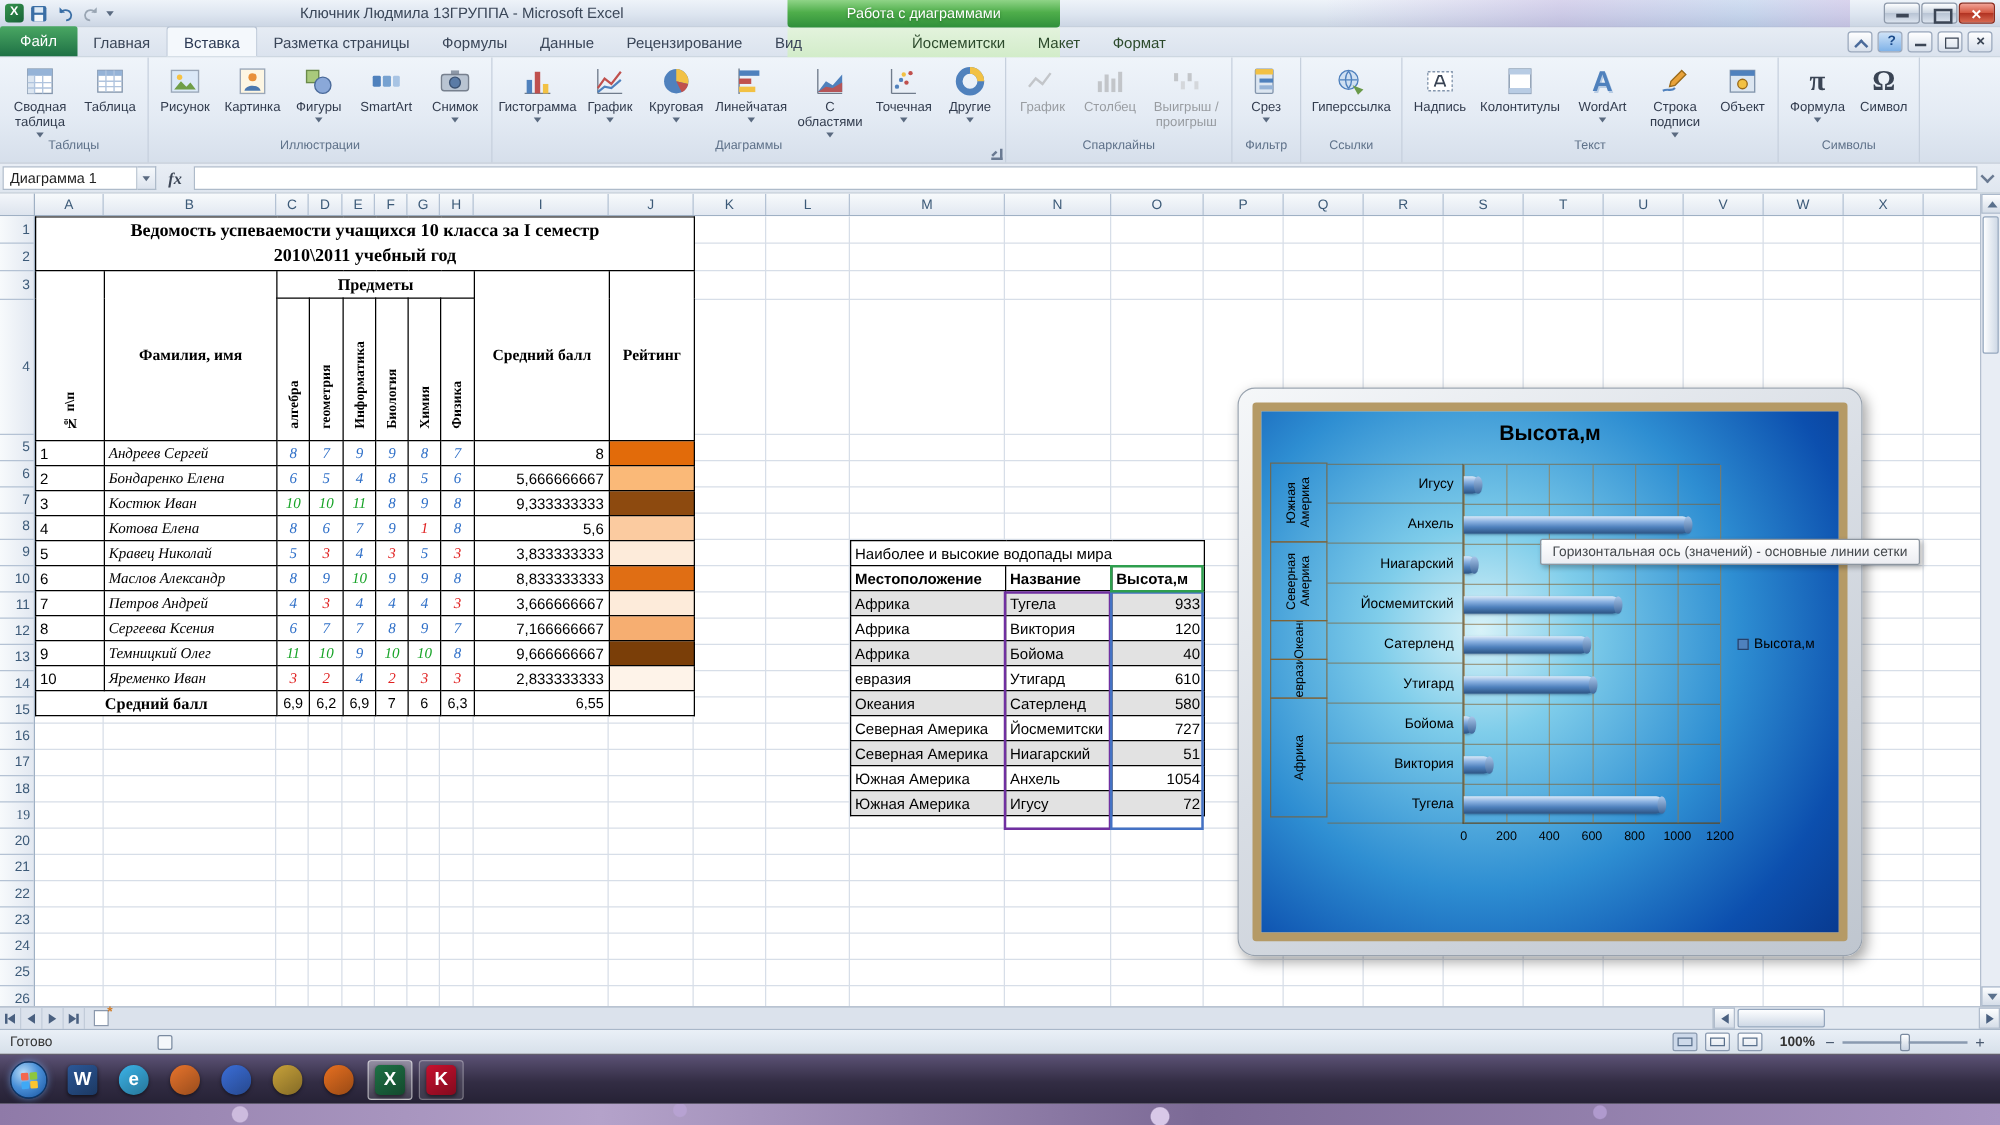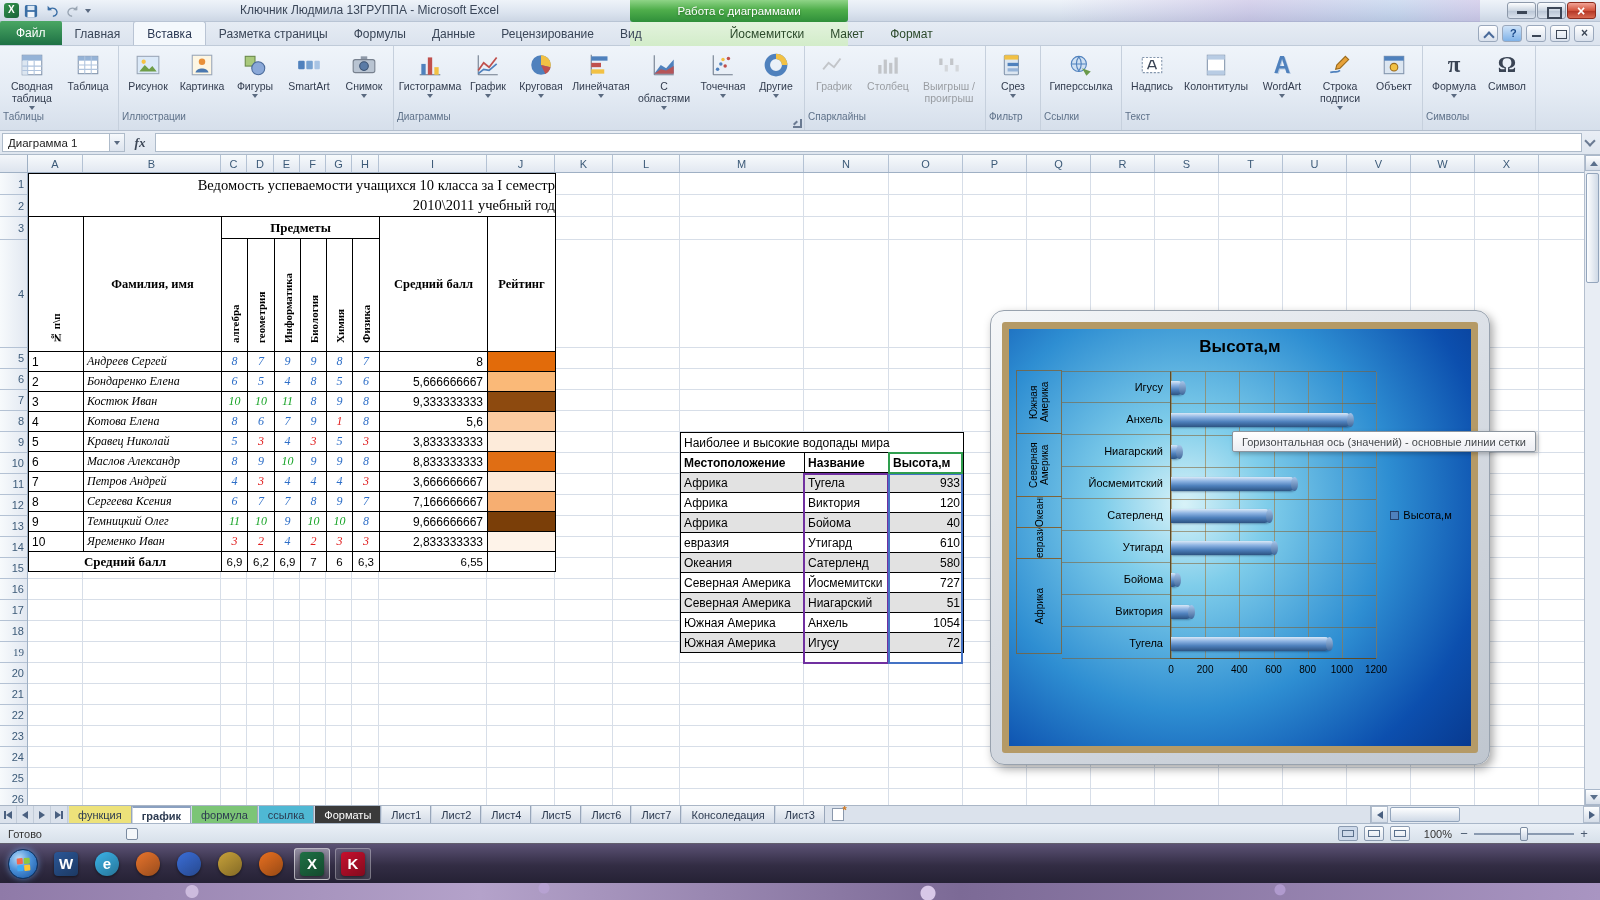--- a/index.html
+++ b/index.html
@@ -46,21 +46,21 @@
 .rr.help::after{content:"?";position:absolute;left:7px;top:1px;color:#1a4a8a;font-weight:bold;font-size:11px;}
 .rr.mini::after{content:"";position:absolute;left:5px;bottom:4px;width:9px;height:2px;background:#3c4656;}
 .rr.maxi::after{content:"";position:absolute;left:5px;top:4px;width:9px;height:7px;border:1.5px solid #3c4656;}
 .rr.xx::after{content:"×";position:absolute;left:6px;top:0;color:#3c4656;font-size:12px;font-weight:bold;}
 
 
 .ribbon{position:absolute;left:0;top:46px;width:1600px;height:85px;display:flex;
   background:linear-gradient(180deg,#eff4fa 0%,#e4ebf4 55%,#d6dfeb 100%);border-bottom:1px solid #b4bfce;}
 .rgroup{display:flex;flex-direction:column;border-right:1px solid #c6d0dd;padding:2px 3px 0 3px;position:relative;}
 .rbtns{flex:1;display:flex;align-items:stretch;}
-.rgl{height:15px;font-size:10px;color:#5e7189;padding-bottom:19px;}
+.rgl{height:15px;font-size:10px;color:#5e7189;text-align:center;padding-bottom:19px;}
 .rbtn{display:flex;flex-direction:column;align-items:center;justify-content:flex-start;
   padding:3px 3px 1px 3px;border-radius:3px;text-align:center;cursor:default;}
 .rlbl{font-size:10.5px;color:#323c4e;line-height:1.15;white-space:normal;}
 .dn{width:0;height:0;border-left:3px solid transparent;border-right:3px solid transparent;border-top:4px solid #5a6a80;margin-top:2px;}
 .ric{width:30px;height:28px;display:flex;align-items:center;justify-content:center;margin-bottom:1px;}
 .ric svg{display:block;}
 .glyph{font-family:"Liberation Serif","DejaVu Serif",serif;font-size:23px;color:#3a4454;font-weight:bold;}
 .wordart-a{font-size:23px;font-weight:bold;color:#4f81bd;text-shadow:1px 1px 0 #b8cce4;}
 .disabled{opacity:.45;filter:grayscale(1);}
 .launcher{position:absolute;right:2px;bottom:2px;width:9px;height:9px;border-right:2px solid #6a7a92;border-bottom:2px solid #6a7a92;}
@@ -97,21 +97,21 @@
 .vs-btn::after{content:"";position:absolute;left:4px;top:5px;width:0;height:0;border-left:4px solid transparent;border-right:4px solid transparent;}
 .vs-up::after{border-bottom:5px solid #5a708c;}
 .vs-dn{position:absolute;bottom:0;}
 .vs-dn::after{border-top:5px solid #5a708c;}
 .vs-thumb{position:absolute;left:1px;top:18px;width:13px;height:110px;border:1px solid #93a5bc;border-radius:2px;
   background:linear-gradient(90deg,#fdfeff,#cfd9e6);}
 
 
 table.grades{position:absolute;left:0;top:0;border-collapse:collapse;table-layout:fixed;background:#fff;}
 .grades td{border:1px solid #000;overflow:hidden;vertical-align:middle;}
-.g-title td{height:43px;text-align:right;font-family:"Liberation Serif","DejaVu Serif",serif;font-weight:normal;font-size:14.5px;line-height:1.4;}
+.g-title td{height:43px;text-align:center;font-family:"Liberation Serif","DejaVu Serif",serif;font-weight:bold;font-size:14.5px;line-height:1.4;}
 .g-h1 td{height:22px;}
 .serifb{font-family:"Liberation Serif","DejaVu Serif",serif;font-weight:bold;}
 .subjhdr{text-align:center;font-size:13px;}
 .namehdr{text-align:center;font-size:12.5px;}
 .avghdr,.ratehdr{text-align:center;font-size:12.5px;}
 .vrtcell{text-align:center;}
 .vrt{writing-mode:vertical-rl;transform:rotate(180deg);margin:3px auto;font-family:"Liberation Serif","DejaVu Serif",serif;
   font-weight:bold;font-size:11px;height:100px;display:inline-flex;align-items:center;}
 .vrt.np{height:124px;}
 .g-h2 td{height:107px;}
@@ -198,21 +198,21 @@
 
 
 .statusbar{position:absolute;left:0;top:823px;width:1600px;height:20px;
   background:linear-gradient(180deg,#eaf0f7,#d7e0ea);border-top:1px solid #a9b7c9;display:flex;align-items:center;font-size:11px;color:#333;}
 .sb-ready{padding-left:8px;width:120px;}
 .sb-macro{width:12px;height:12px;border:1px solid #7a8aa0;border-radius:2px;margin-left:6px;background:#f4f7fa;}
 .sb-right{margin-left:auto;display:flex;align-items:center;gap:6px;padding-right:10px;}
 .viewbtn{width:20px;height:15px;border:1px solid #8a9ab0;border-radius:2px;background:linear-gradient(180deg,#fff,#dde4ee);position:relative;}
 .viewbtn.on{background:#cdd9ea;}
 .viewbtn::after{content:"";position:absolute;inset:3px;border:1px solid #5a708c;}
-.zoomtxt{width:36px;text-align:right;}
+.zoomtxt{width:36px;text-align:right;font-weight:bold;}
 .zslider{display:flex;align-items:center;gap:4px;}
 .zline{width:100px;height:2px;background:#8a9ab0;position:relative;}
 .zthumb{position:absolute;left:46px;top:-6px;width:8px;height:14px;background:linear-gradient(180deg,#fdfeff,#c8d3e2);border:1px solid #7a8aa0;border-radius:2px;}
 .zpm{font-size:13px;color:#4a5a70;width:12px;text-align:center;}
 
 
 .taskbar{position:absolute;left:0;top:843px;width:1600px;height:40px;
   background:linear-gradient(180deg,rgba(86,76,112,.97),rgba(44,38,62,.97) 55%,rgba(30,26,46,.97));
   border-top:1px solid rgba(255,255,255,.28);display:flex;align-items:center;z-index:20;}
 .wallpaper{position:absolute;left:0;top:883px;width:1600px;height:17px;
@@ -1080,35 +1080,20 @@
       </div>
     <div class="tnav">
         <span class="tri-l"></span>
       </div>
     <div class="tnav">
         <span class="tri-r"></span>
       </div>
     <div class="tnav bar-r">
         <span class="tri-r"></span>
       </div>
-    <div class="stabs">
-        <div class="stab" style="background: rgb(237, 226, 122);">функция</div>
-        <div class="stab active">график</div>
-        <div class="stab" style="background: rgb(124, 197, 118);">формула</div>
-        <div class="stab" style="background: rgb(79, 184, 212);">ссылка</div>
-        <div class="stab" style="background: rgb(58, 58, 58); color: rgb(255, 255, 255);">Форматы</div>
-        <div class="stab">Лист1</div>
-        <div class="stab">Лист2</div>
-        <div class="stab">Лист4</div>
-        <div class="stab">Лист5</div>
-        <div class="stab">Лист6</div>
-        <div class="stab">Лист7</div>
-        <div class="stab">Консоледация</div>
-        <div class="stab">Лист3</div>
-      </div>
     <div class="addtab">
         <span class="addsheet"></span>
       </div>
     <div class="tspacer"></div>
     <div class="hscroll">
       <div class="hs-btn">
           <span class="tri-l"></span>
         </div>
       <div class="hs-thumb"></div>
       <div class="hs-btn" style="margin-left:auto">

